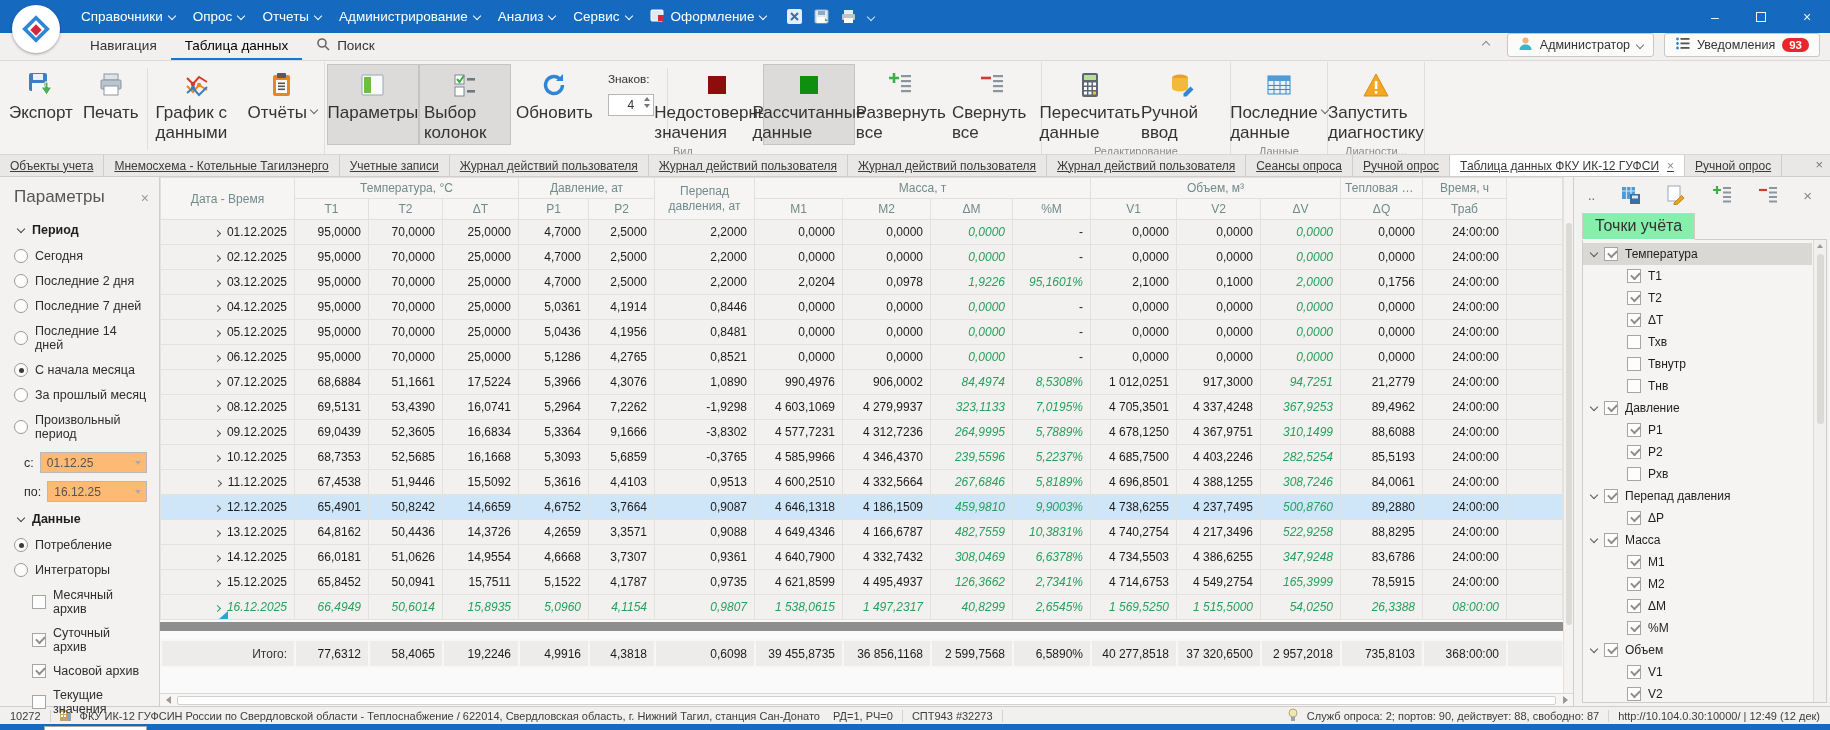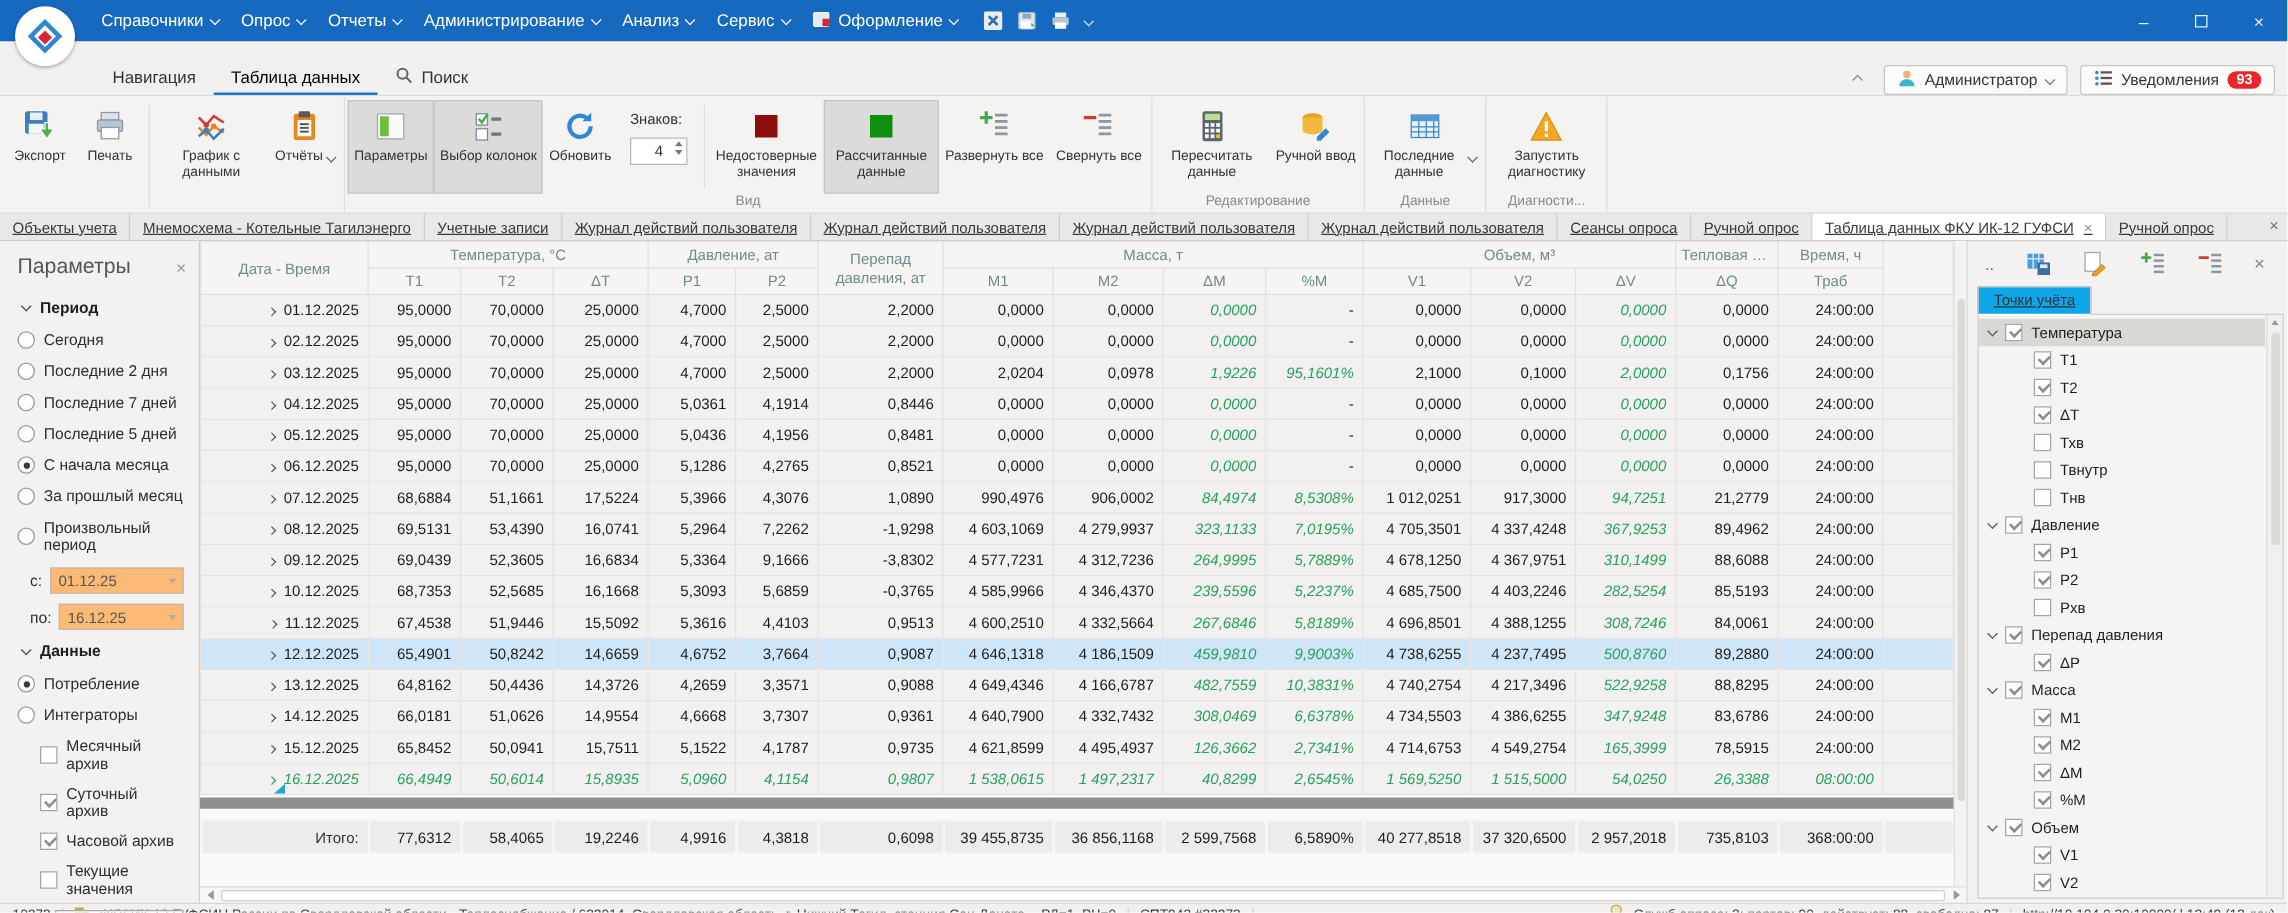--- a/index.html
+++ b/index.html
@@ -21,35 +21,35 @@
   .menu-item { display:flex; align-items:center; gap:6px; padding:0 9px; height:33px; font-size:13.5px; white-space:nowrap; }
   .menu-item .cv { margin-top:-2px; }
   .qicons { display:flex; align-items:center; gap:12px; margin-left:12px; }
   .qicon { display:flex; align-items:center; }
   .title { position:absolute; left:50%; transform:translateX(-50%); font-size:12.5px; white-space:nowrap; }
   .win-controls { margin-left:auto; display:flex; height:33px; }
   .winbtn { width:46px; display:flex; align-items:center; justify-content:center; font-size:14px; color:#eaf2fb; }
   .maxglyph { width:10px; height:10px; border:1.4px solid #eaf2fb; display:inline-block; }
 
   
-  .tabsrow { height:44px; background:#f1f0ee; display:flex; align-items:flex-end; border-bottom:1px solid #dcdad7; padding-left:76px; }
+  .tabsrow { height:28px; background:#f1f0ee; display:flex; align-items:flex-start; border-bottom:1px solid #dcdad7; padding-left:76px; }
   .rtab { padding:0 14px; height:27px; display:flex; align-items:center; gap:7px; font-size:13.5px; color:#333; border-bottom:2px solid transparent; white-space:nowrap; }
   .rtab.active { border-bottom-color:#1976d2; color:#000; }
   .tabs-right { margin-left:auto; display:flex; align-items:center; gap:10px; padding-right:10px; }
   .chev-collapse { color:#888; margin-right:8px; }
   .tbtn { display:flex; align-items:center; gap:7px; background:#fbfbfa; border:1px solid #c9c7c5; border-radius:3px; height:24px; padding:0 10px; font-size:12.5px; color:#333; white-space:nowrap; }
   .badge { background:#e8262b; color:#fff; border-radius:10px; padding:1px 7px; font-size:11.5px; font-weight:bold; }
 
   
   .ribbon { height:94px; background:#f4f3f1; border-bottom:1px solid #d8d6d3; display:flex; padding:1px 2px 0; overflow:hidden; }
   .rgroup { display:flex; flex-direction:column; border-right:1px solid #e0dedb; }
   .rgbtns { flex:1; display:flex; align-items:stretch; padding:2px 2px 0; }
   .rglabel { font-size:11px; color:#8a8a8a; text-align:center; padding:0 8px 3px; white-space:nowrap; }
   .rbtn { min-width:56px; max-width:92px; padding:5px 4px 2px; display:flex; flex-direction:column; align-items:center; gap:3px;
-          font-size:11px; color:#333; text-align:center; line-height:1.15; border:1px solid transparent; }
+          font-size:17px; color:#333; text-align:left; line-height:1.15; border:1px solid transparent; }
   .rbtn.toggled { background:#dcdbd9; border-color:#c6c4c2; }
   .rbtn .ic { height:30px; display:flex; align-items:center; justify-content:center; }
   .rbtn .lbl { display:flex; align-items:flex-start; justify-content:center; gap:4px; }
   .rbtn .cv { color:#666; margin-top:4px; }
   .rdiv { width:1px; background:#e0dedb; margin:4px 3px; }
   .spinnerbox { display:flex; flex-direction:column; align-items:flex-start; padding:8px 10px 0; gap:8px; font-size:11.8px; color:#333; }
   .spininput { width:46px; height:22px; background:#fff; border:1px solid #b9b7b5; display:flex; align-items:center; justify-content:center; position:relative; font-size:12px; }
   .spinarrows { position:absolute; right:3px; top:2px; display:flex; flex-direction:column; gap:3px; }
   .tri-up { width:0; height:0; border-left:3.5px solid transparent; border-right:3.5px solid transparent; border-bottom:4.5px solid #777; }
   .tri-dn { width:0; height:0; border-left:3.5px solid transparent; border-right:3.5px solid transparent; border-top:4.5px solid #777; }
@@ -103,21 +103,21 @@
   .tri-l { width:0;height:0;border-top:4px solid transparent;border-bottom:4px solid transparent;border-right:5px solid #9a9896; }
   .tri-r { width:0;height:0;border-top:4px solid transparent;border-bottom:4px solid transparent;border-left:5px solid #9a9896; }
   .bb-thumb { flex:1; height:9px; background:#fff; border:1px solid #d2d0cd; border-radius:2px; margin:0 3px; }
   .vscroll { position:absolute; top:0; right:0; width:10px; bottom:13px; background:#f4f3f1; border-left:1px solid #e2e0dd; }
   .vthumb { position:absolute; top:46px; left:1.5px; right:1.5px; height:78%; background:#dcdad7; border-radius:4px; }
 
   
   .points { width:257px; min-width:257px; background:#f3f2f0; border-left:1px solid #d0cecb; display:flex; flex-direction:column; }
   .ptoolbar { height:36px; display:flex; align-items:center; justify-content:space-between; padding:0 18px 0 14px; color:#555; }
   .ptool { display:flex; align-items:center; font-size:13px; color:#666; }
-  .ptab { align-self:flex-start; margin-left:8px; background:#0ea5e9; border:1px solid #cfcdca; border-bottom:1px solid #fff; padding:3px 12px 4px; font-size:12px; color:#333; position:relative; z-index:2;text-decoration:underline; }
+  .ptab { align-self:flex-start; margin-left:8px; background:#86efac; border:1px solid #cfcdca; border-bottom:1px solid #fff; padding:3px 12px 4px; font-size:16px; color:#333; position:relative; z-index:2; }
   .treebox { flex:1; margin:-1px 3px 3px 8px; background:#f5f4f2; border:1px solid #cfcdca; position:relative; overflow:hidden; padding-top:3px; }
   .trow { height:22px; display:flex; align-items:center; gap:7px; padding-left:8px; font-size:12px; color:#1e1e1e; margin-right:14px; }
   .trow .cv { color:#555; margin-top:-2px; }
   .trow.child { padding-left:44px; }
   .trow.selhl { background:#d9d8d5; }
   .tscroll { position:absolute; top:0; right:0; bottom:0; width:13px; background:#f1f0ee; border-left:1px solid #dddbd8; display:flex; flex-direction:column; align-items:center; }
   .tscroll .tri-up { margin-top:4px; border-bottom-color:#999; }
   .tthumb { width:7px; height:170px; background:#dcdad7; border-radius:3px; margin-top:6px; }
 
   
@@ -545,21 +545,21 @@
         <div class="radio-row">
           <span class="radio"></span>
           <span>Последние 2 дня</span>
         </div>
         <div class="radio-row">
           <span class="radio"></span>
           <span>Последние 7 дней</span>
         </div>
         <div class="radio-row">
           <span class="radio"></span>
-          <span>Последние 5 дней</span>
+          <span>Последние 14 дней</span>
         </div>
         <div class="radio-row">
           <span class="radio sel"></span>
           <span>С начала месяца</span>
         </div>
         <div class="radio-row">
           <span class="radio"></span>
           <span>За прошлый месяц</span>
         </div>
         <div class="radio-row">

